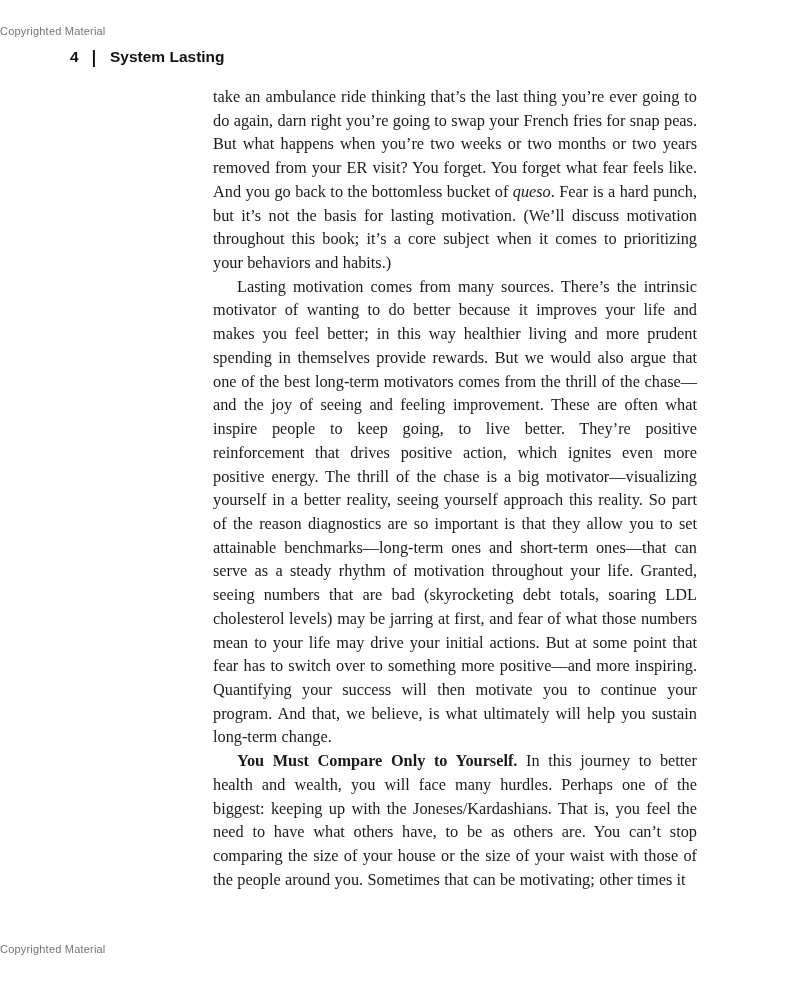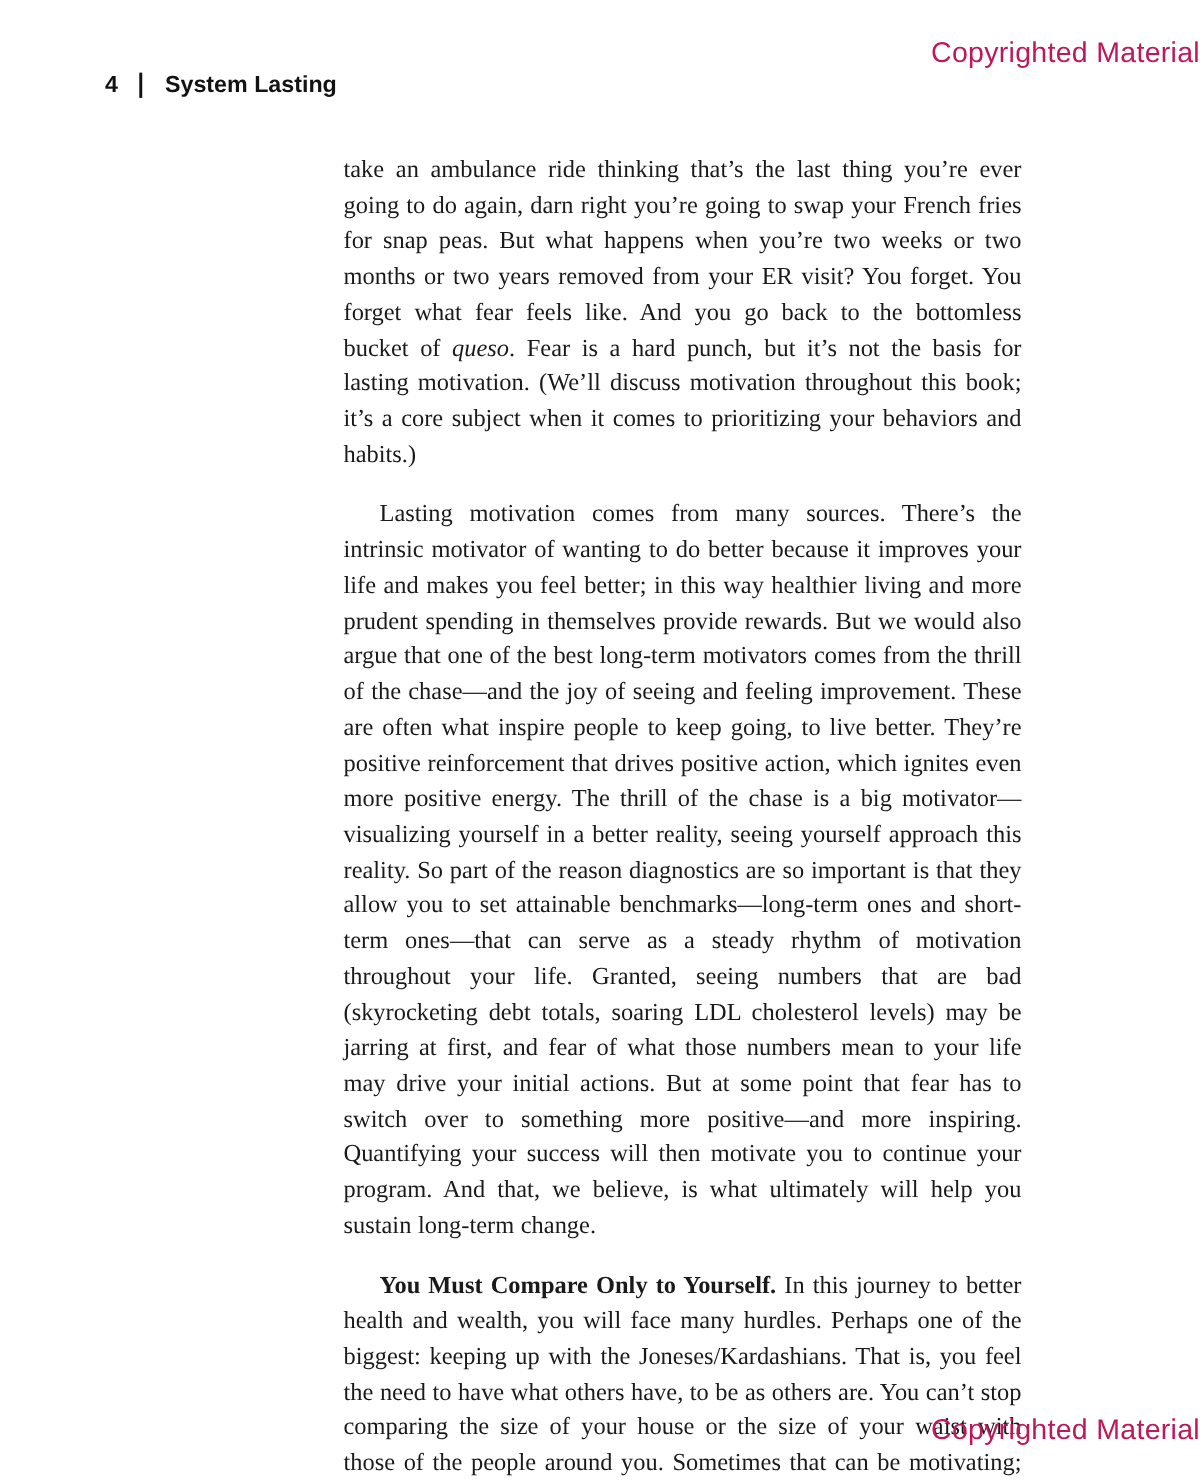--- a/index.html
+++ b/index.html
@@ -12,25 +12,25 @@
     width: 800px;
     height: 987px;
     background: #ffffff;
     overflow: hidden;
     font-family: "Liberation Serif", serif;
   }
   .copyright {
     position: absolute;
     left: 0;
     width: 100%;
-    text-align: right;
+    text-align: left;
     font-family: "Liberation Sans", sans-serif;
-    font-size: 19px;
+    font-size: 11px;
     font-weight: 400;
-    color: #be185d;
+    color: #737373;
     letter-spacing: 0.2px;
   }
   .copyright.top { top: 25px; }
   .copyright.bottom { top: 943px; }
 
   .running-header {
     position: absolute;
     left: 70px;
     top: 48px;
     display: flex;
@@ -52,21 +52,21 @@
     left: 213px;
     top: 85px;
     width: 484px;
     font-size: 16.3px;
     line-height: 23.72px;
     color: #1a1a1a;
     text-align: justify;
     word-spacing: 0.3px;
   }
   .body-text p {
-    margin: 16px;
+    margin: 0;
     padding: 0;
   }
   .body-text p.indent {
     text-indent: 24px;
   }
   .seg-italic { font-style: italic; }
   .seg-bold-italic { font-weight: 700; }
 </style>
 </head>
 <body>

